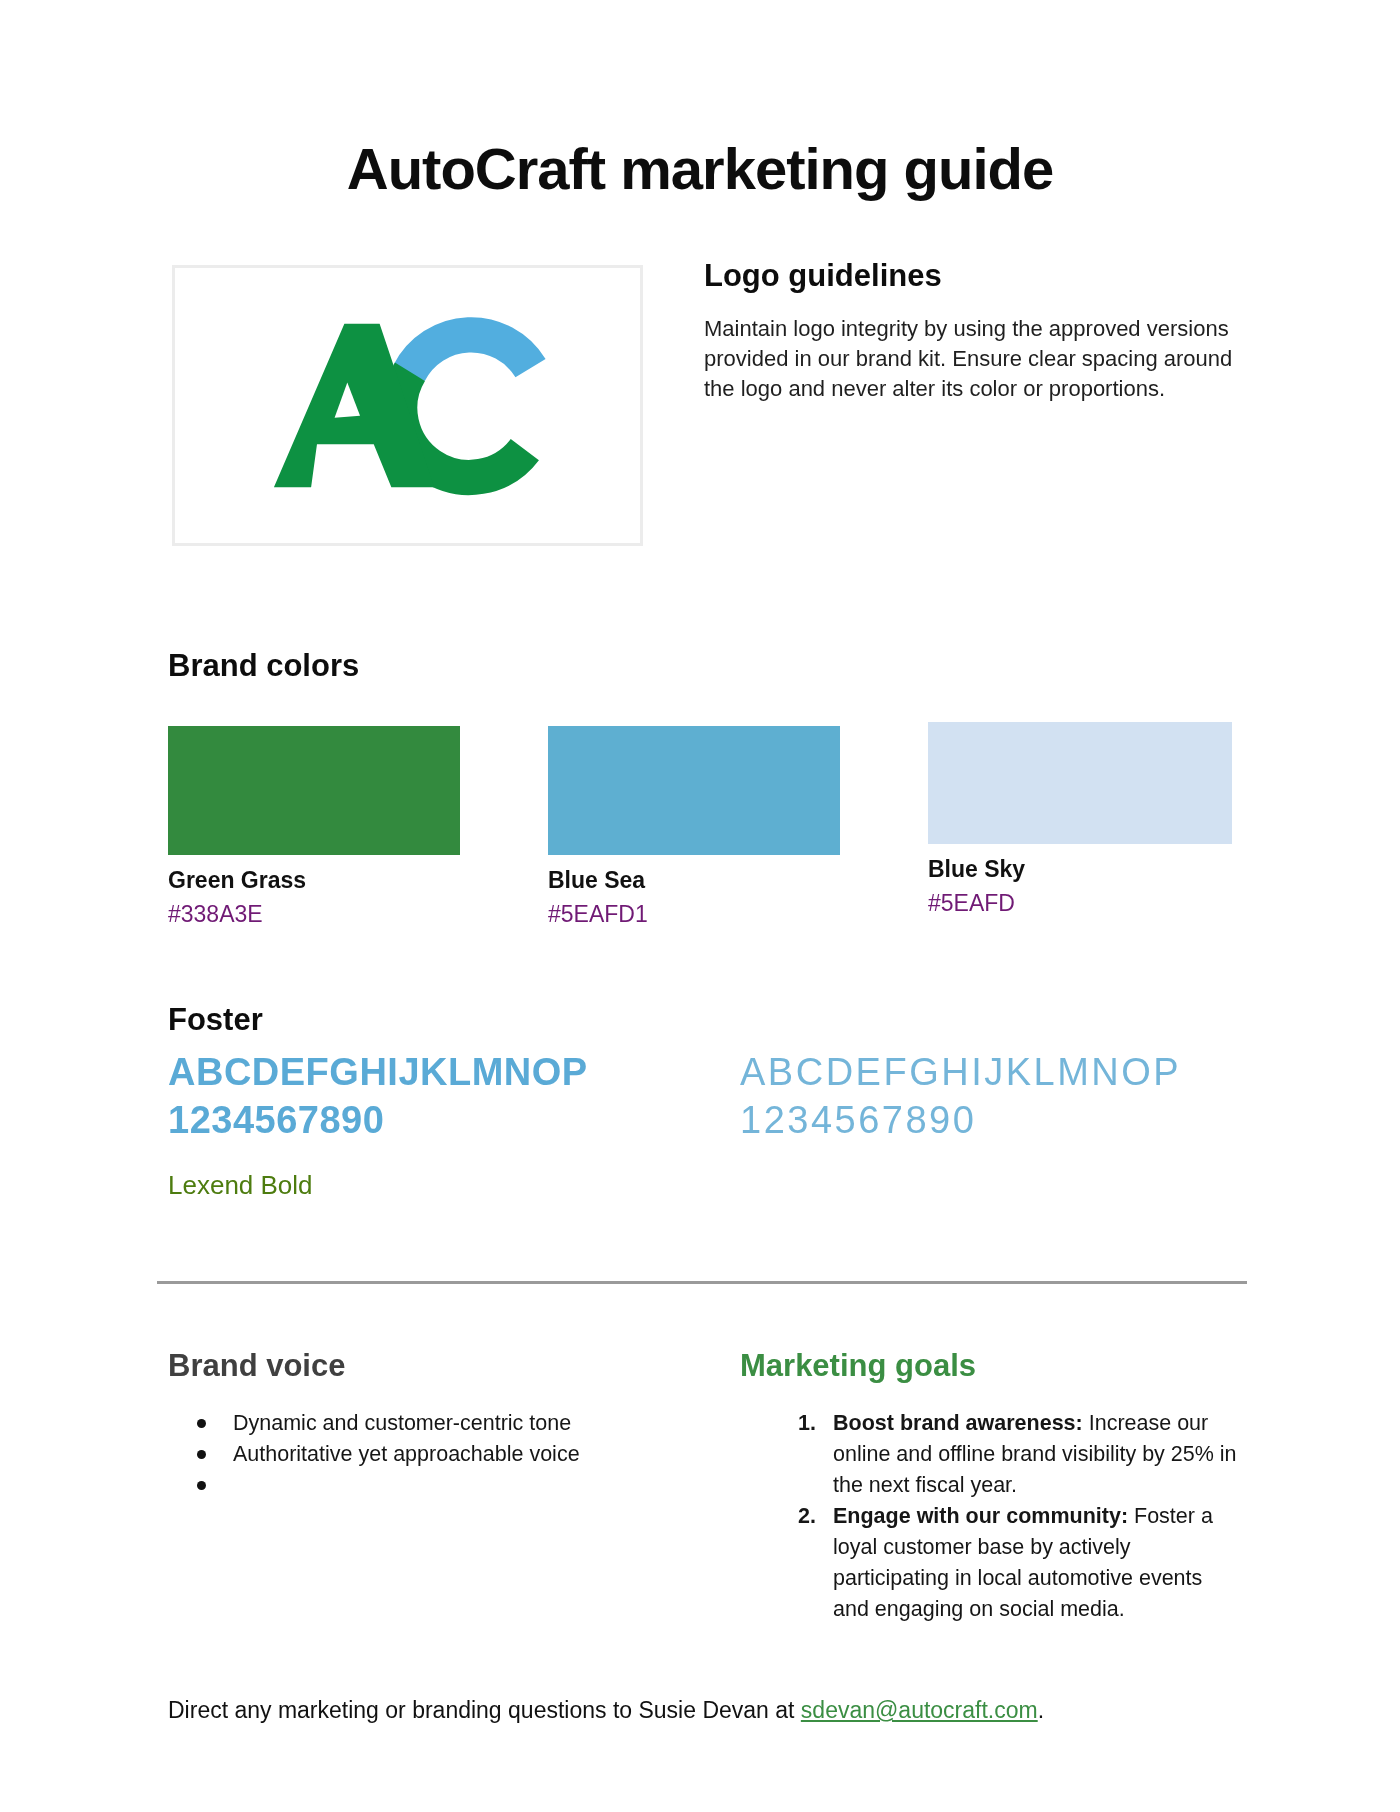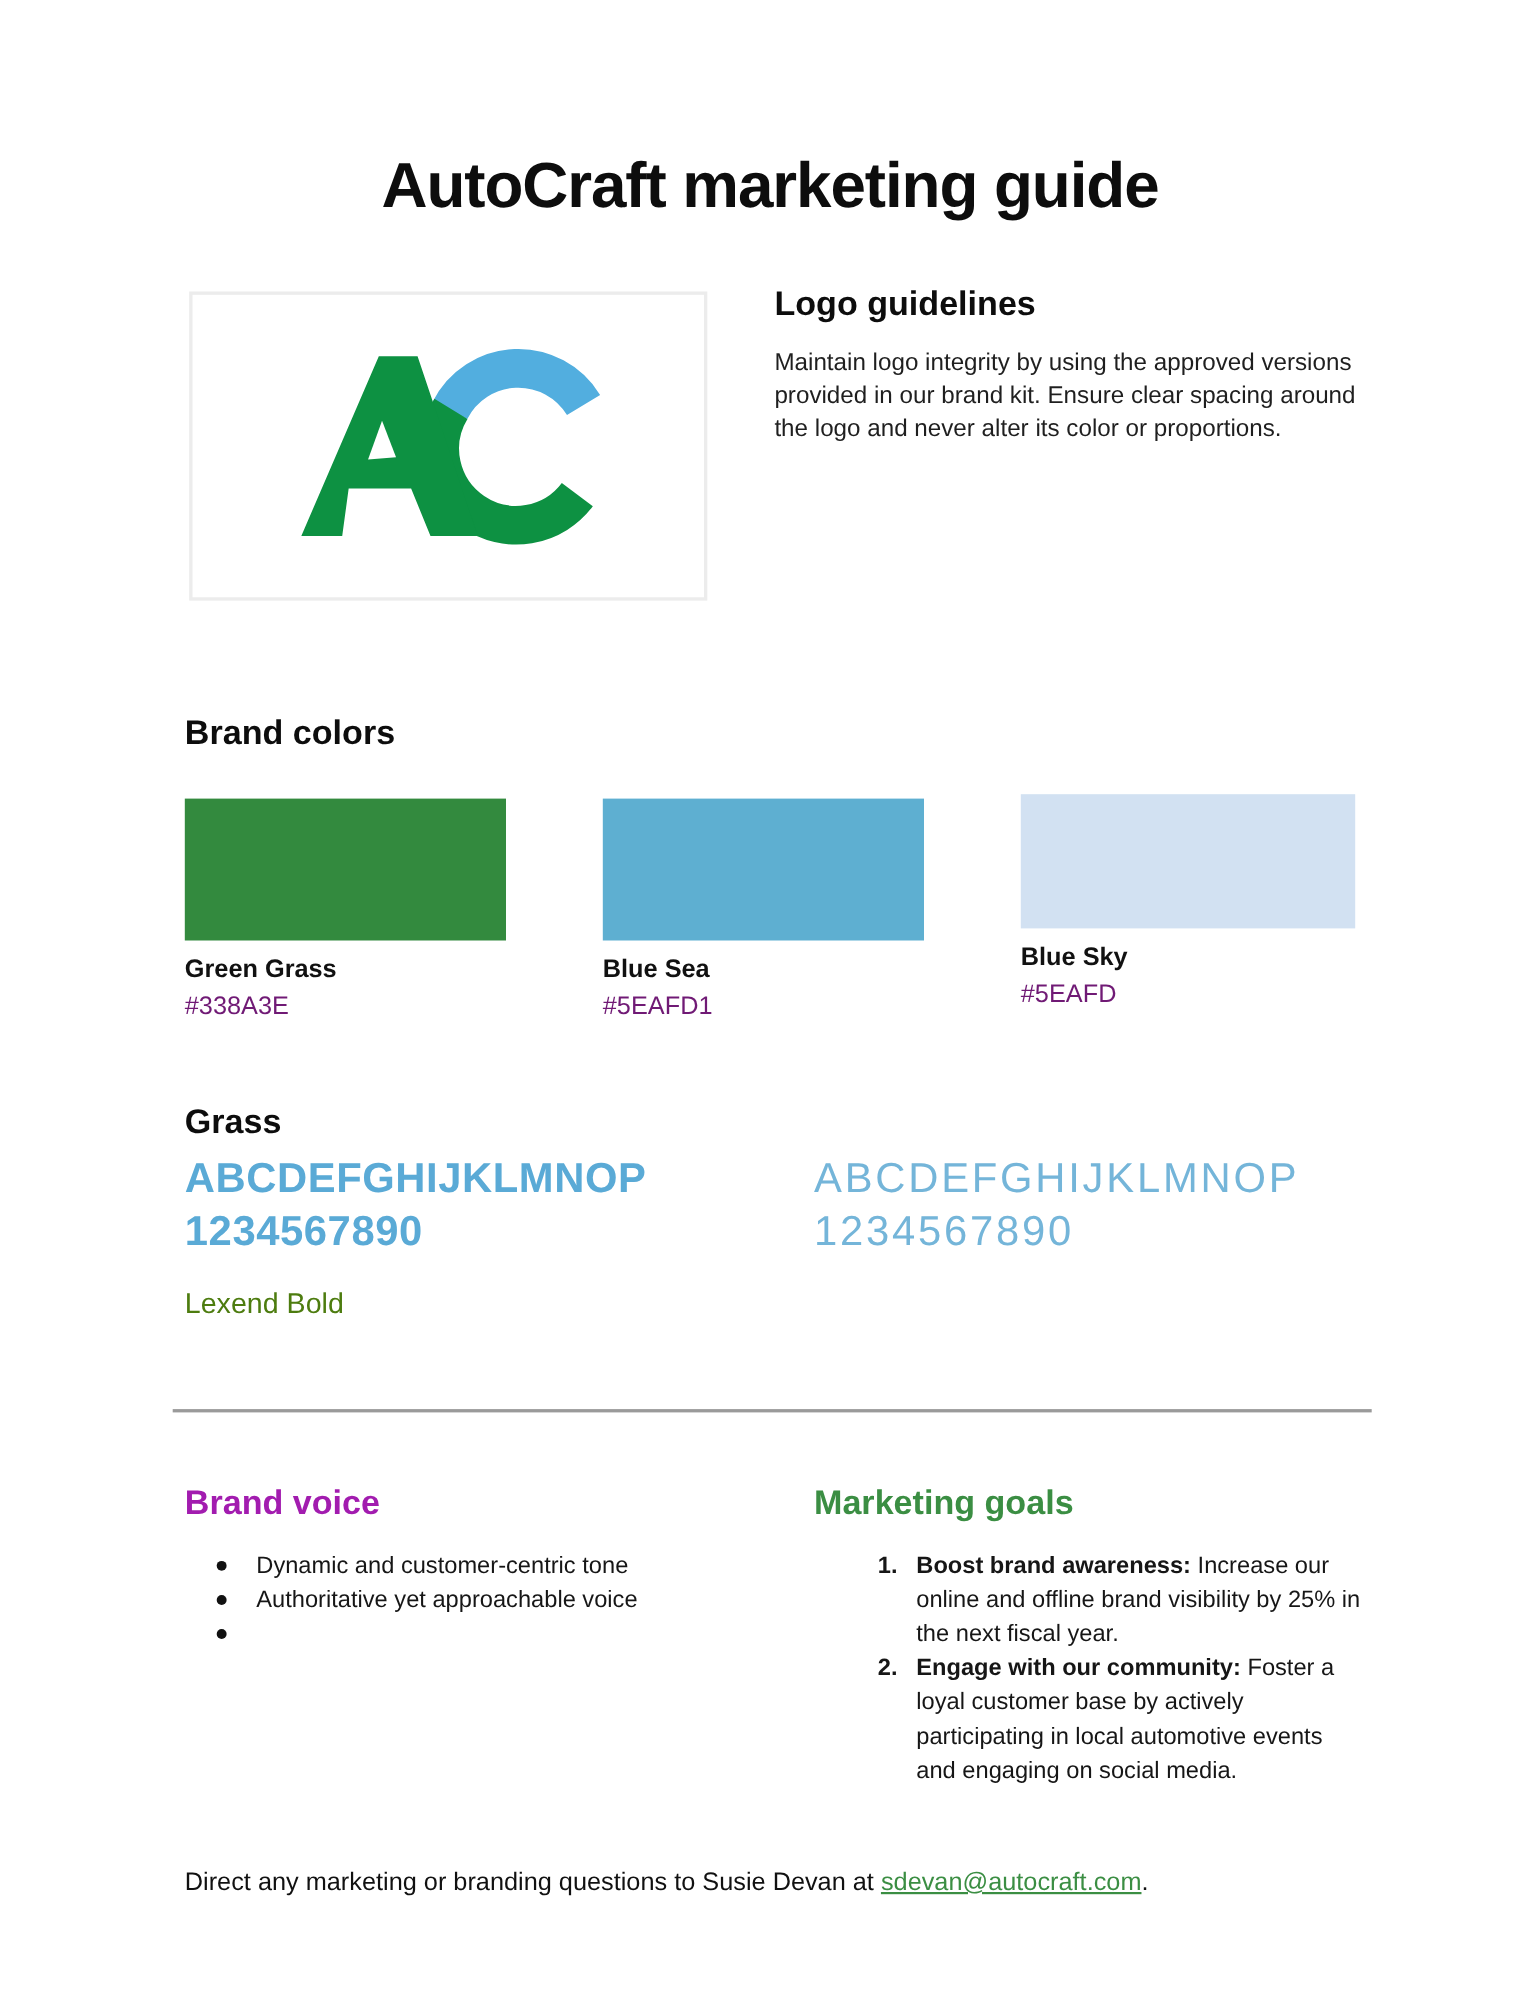--- a/index.html
+++ b/index.html
@@ -117,37 +117,37 @@
     <div class="swatch-name">Blue Sea</div>
     <div class="swatch-hex">#5EAFD1</div>
   </div>
 
   <div class="abs swatch-col swatch-col-3">
     <div class="swatch" style="background: rgb(210, 225, 242);"></div>
     <div class="swatch-name">Blue Sky</div>
     <div class="swatch-hex">#5EAFD</div>
   </div>
 
-  <h2 class="abs h-section fonts-heading">Grass</h2>
+  <h2 class="abs h-section fonts-heading">Foster</h2>
 
   <div class="abs font-sample-bold">
     <div class="sample-line" style="color: rgb(90, 170, 214);">ABCDEFGHIJKLMNOP</div>
     <div class="sample-line" style="color: rgb(90, 170, 214);">1234567890</div>
     <div class="font-caption">Lexend Bold</div>
   </div>
 
   <div class="abs font-sample-light">
     <div class="sample-line" style="color: rgb(116, 181, 217);">ABCDEFGHIJKLMNOP</div>
     <div class="sample-line" style="color: rgb(116, 181, 217);">1234567890</div>
   </div>
 
   <div class="abs divider" style="background: rgb(154, 154, 154);"></div>
 
   <div class="abs voice-col">
-    <h2 class="h-section" style="color: #a21caf;">Brand voice</h2>
+    <h2 class="h-section" style="color: #404040;">Brand voice</h2>
     <ul class="plain">
       <li class="v-item">
         <span class="dot"></span>
         <span>Dynamic and customer-centric tone</span>
       </li>
       <li class="v-item">
         <span class="dot"></span>
         <span>Authoritative yet approachable voice</span>
       </li>
       <li class="v-item">

